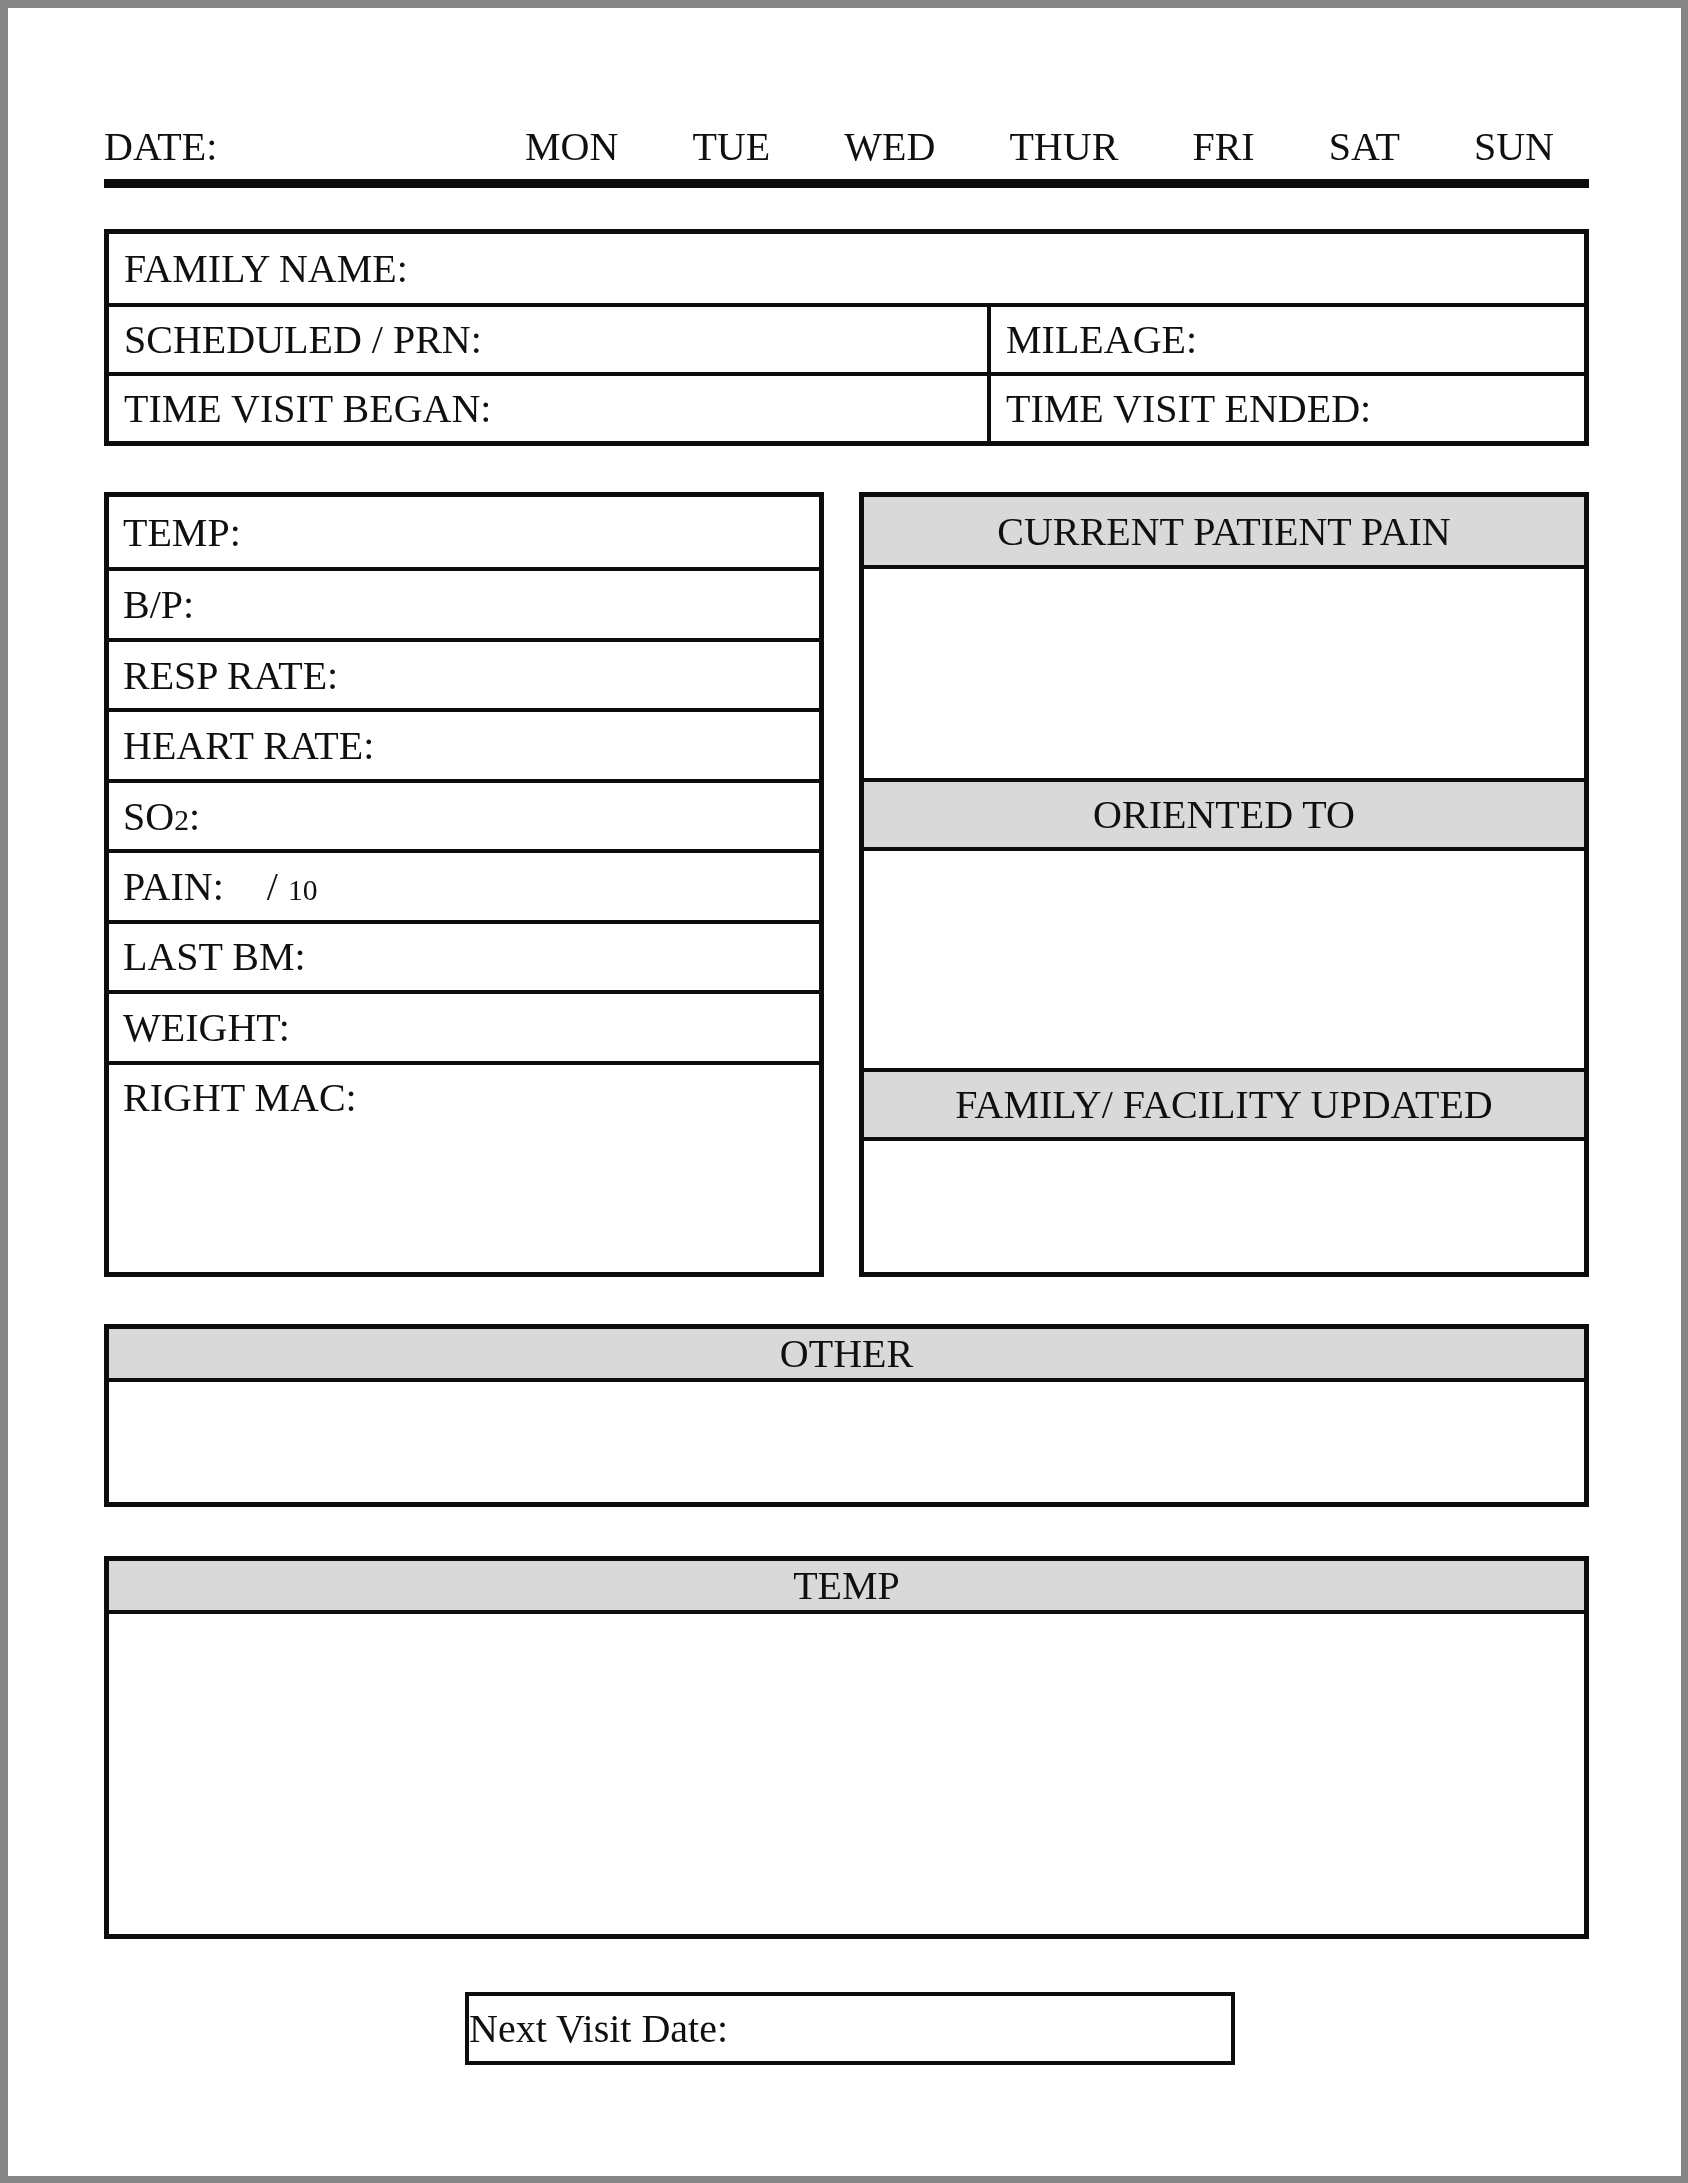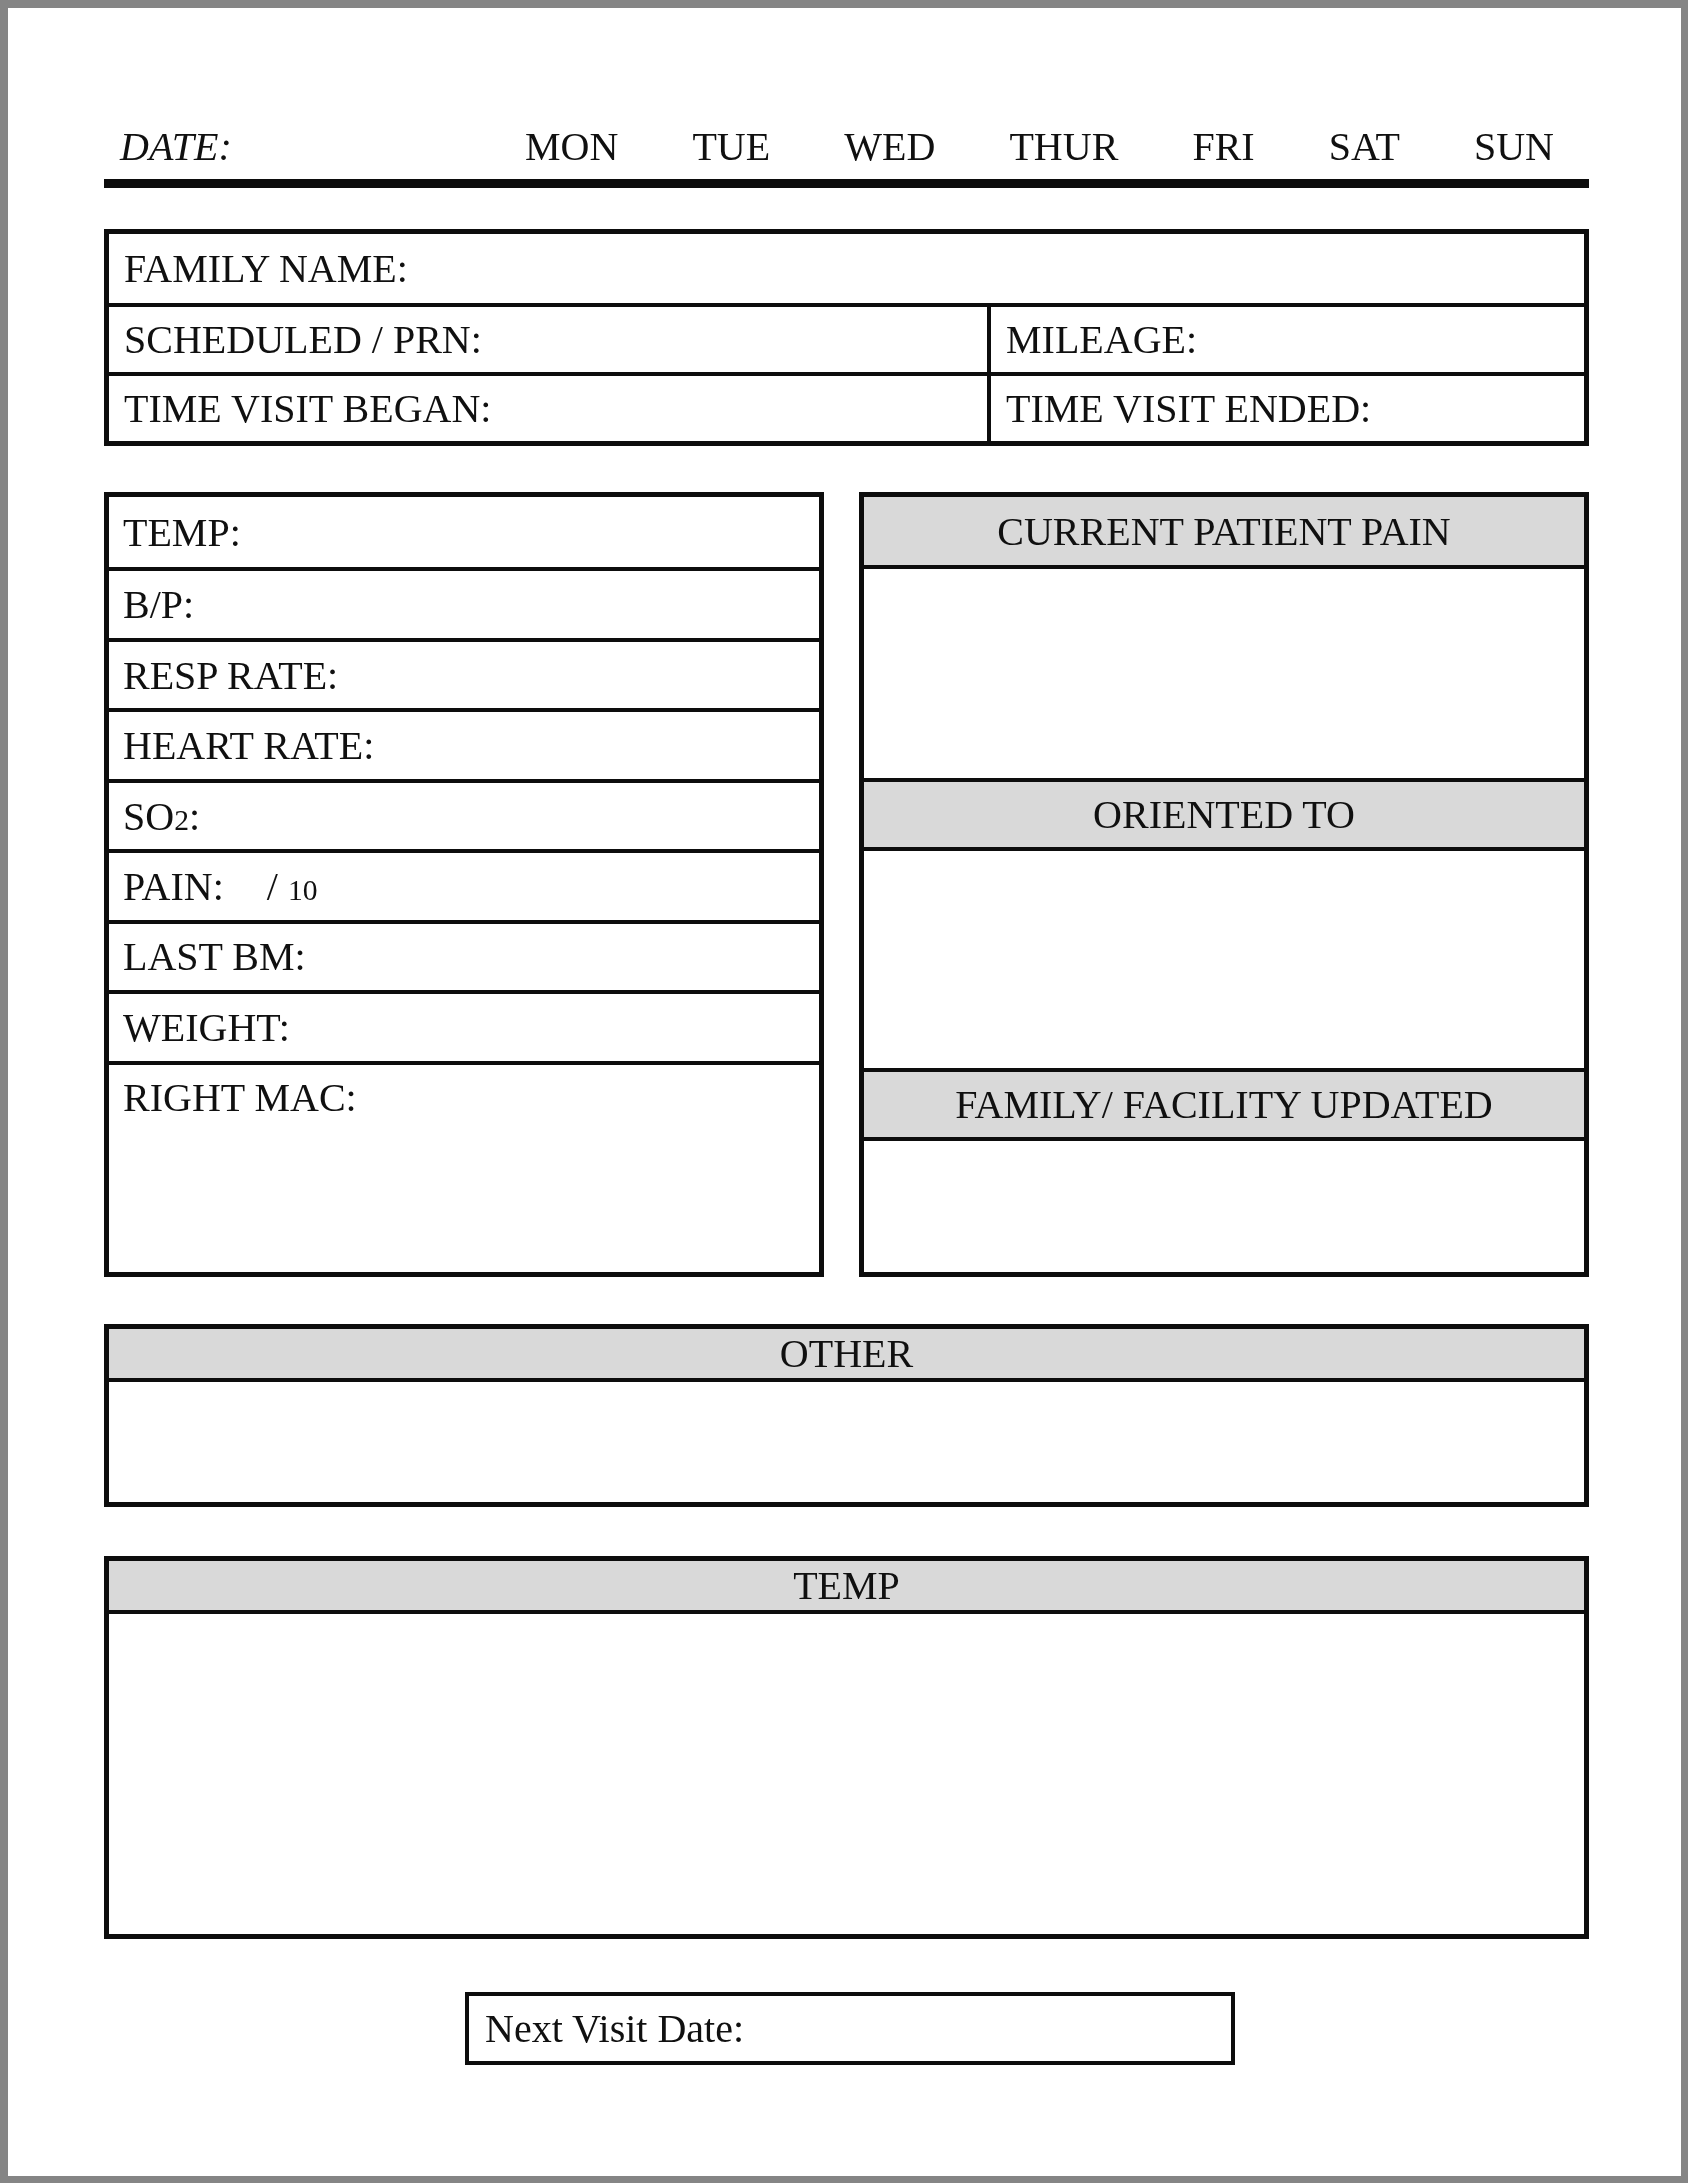--- a/index.html
+++ b/index.html
@@ -11,21 +11,21 @@
   }
   .page-frame{
     position:absolute;inset:0;border:8px solid #858585;background:#ffffff;
     box-sizing:border-box;
   }
   
   .date-row{
     position:absolute;left:104px;top:119px;width:1485px;height:55px;
     display:flex;align-items:center;font-size:40px;
   }
-  .date-label{position:absolute;left:16px;top:0;height:55px;display:flex;align-items:center;font-style:italic;}
+  .date-label{position:absolute;left:0;top:0;height:55px;display:flex;align-items:center;}
   .days{
     position:absolute;left:421px;right:35px;top:0;height:55px;
     display:flex;justify-content:space-between;align-items:center;
   }
   .date-rule{
     position:absolute;left:104px;top:179px;width:1485px;height:9px;background:#0c0c0c;
   }
   
   .box{
     position:absolute;border:5px solid #0d0d0d;background:#ffffff;box-sizing:border-box;
@@ -62,21 +62,21 @@
   .other-box{left:104px;top:1324px;width:1485px;height:183px;display:flex;flex-direction:column;}
   .notes-box{left:104px;top:1556px;width:1485px;height:383px;display:flex;flex-direction:column;}
   .wide-header{
     height:53px;background:#d9d9d9;border-bottom:4px solid #0d0d0d;box-sizing:border-box;
     display:flex;align-items:center;justify-content:center;flex:0 0 auto;
   }
   .wide-blank{flex:1 1 auto;background:#ffffff;}
   
   .next-visit{
     left:465px;top:1992px;width:770px;height:73px;border-width:4px;
-    display:flex;align-items:center;padding-left:16px;
+    display:flex;align-items:center;
   }
 </style>
 </head>
 <body>
 
 <div class="page-frame"></div>
 
 <div class="date-row">
   <span class="date-label lbl">DATE:</span>
   <div class="days">

